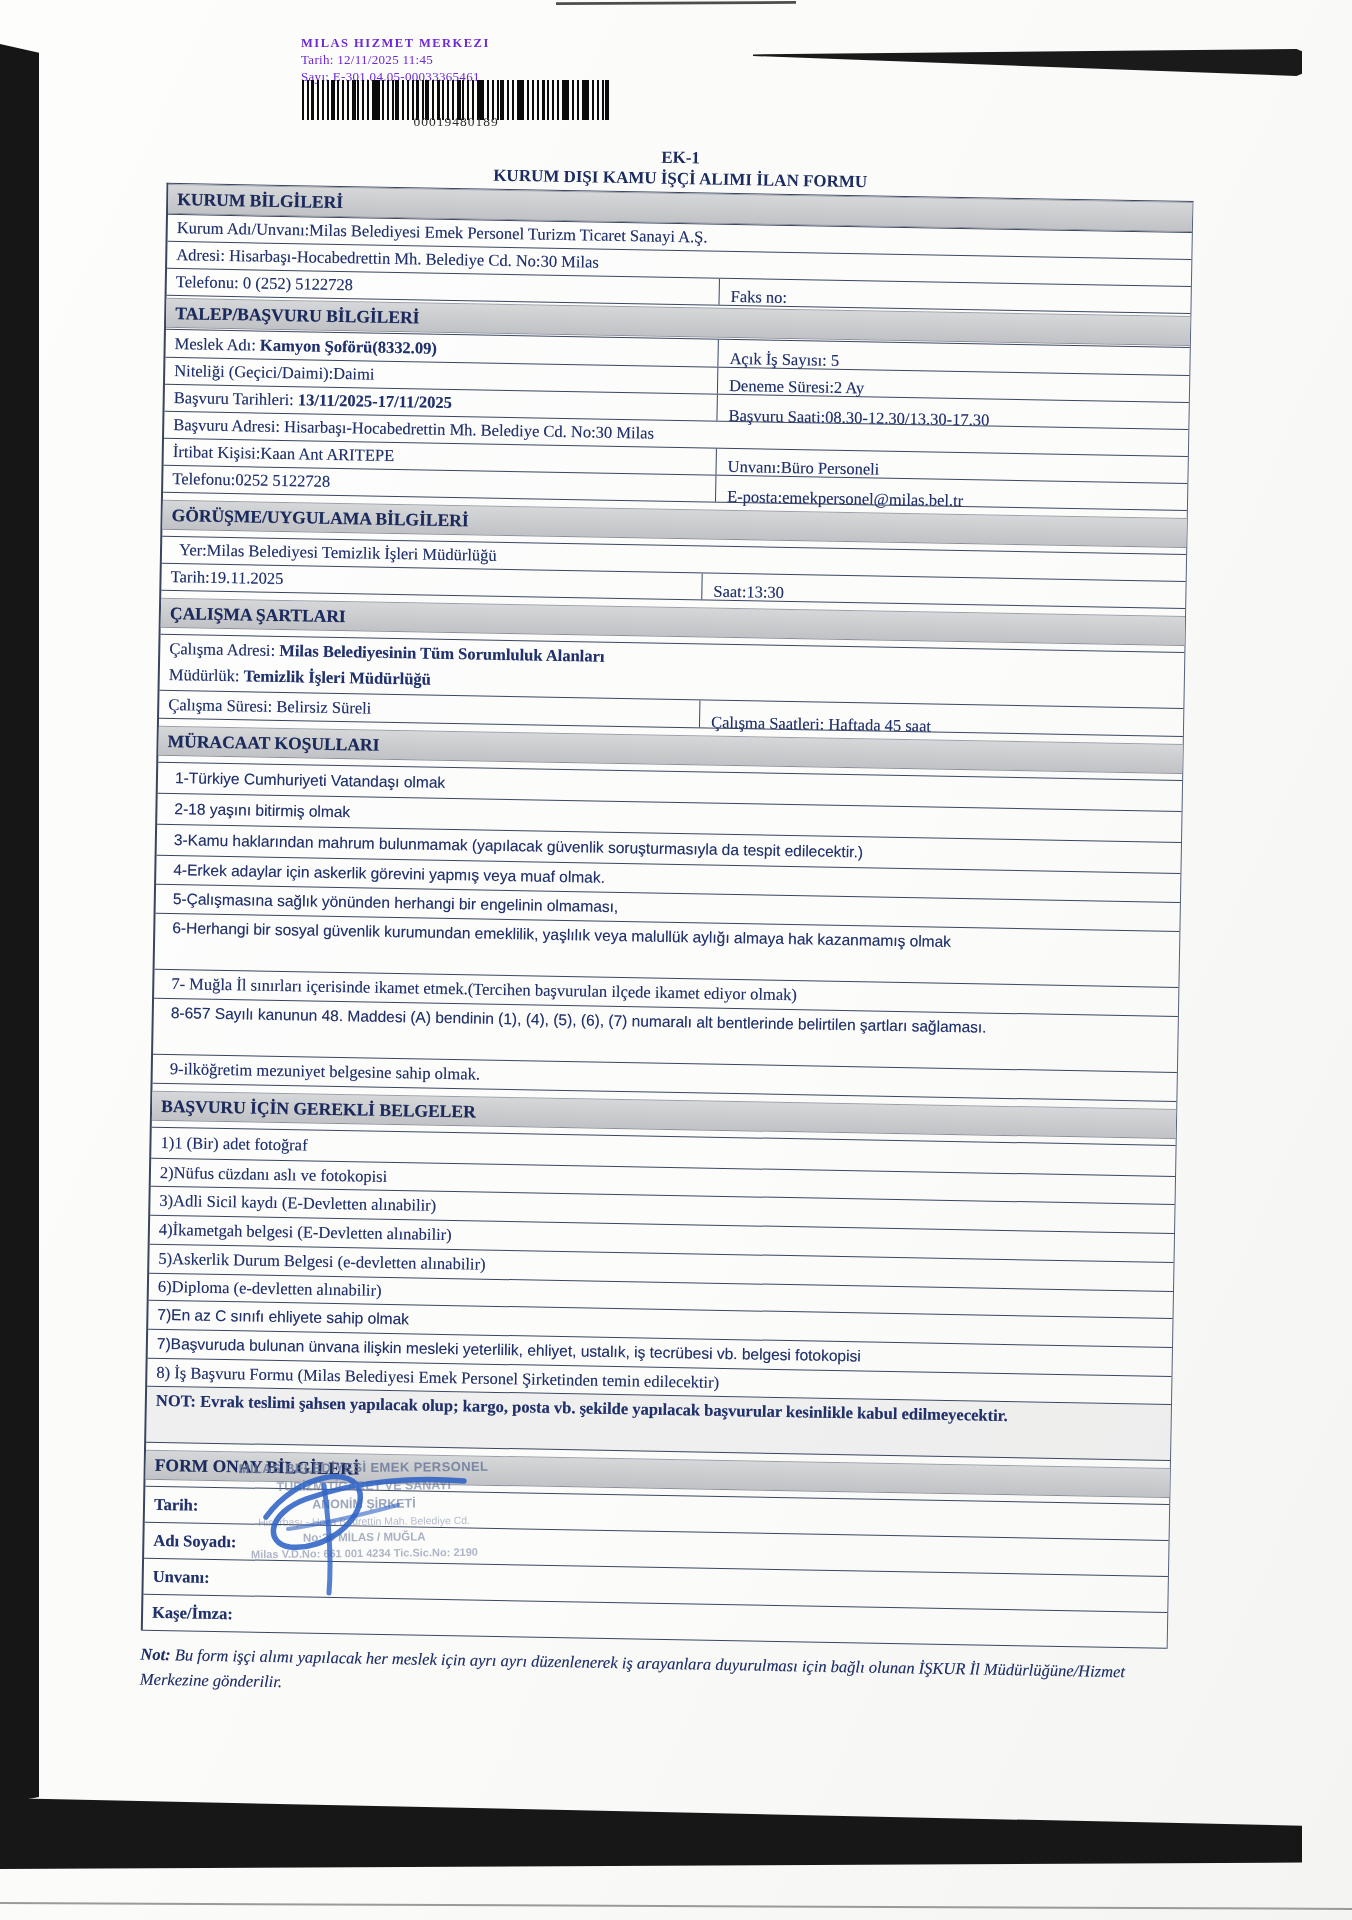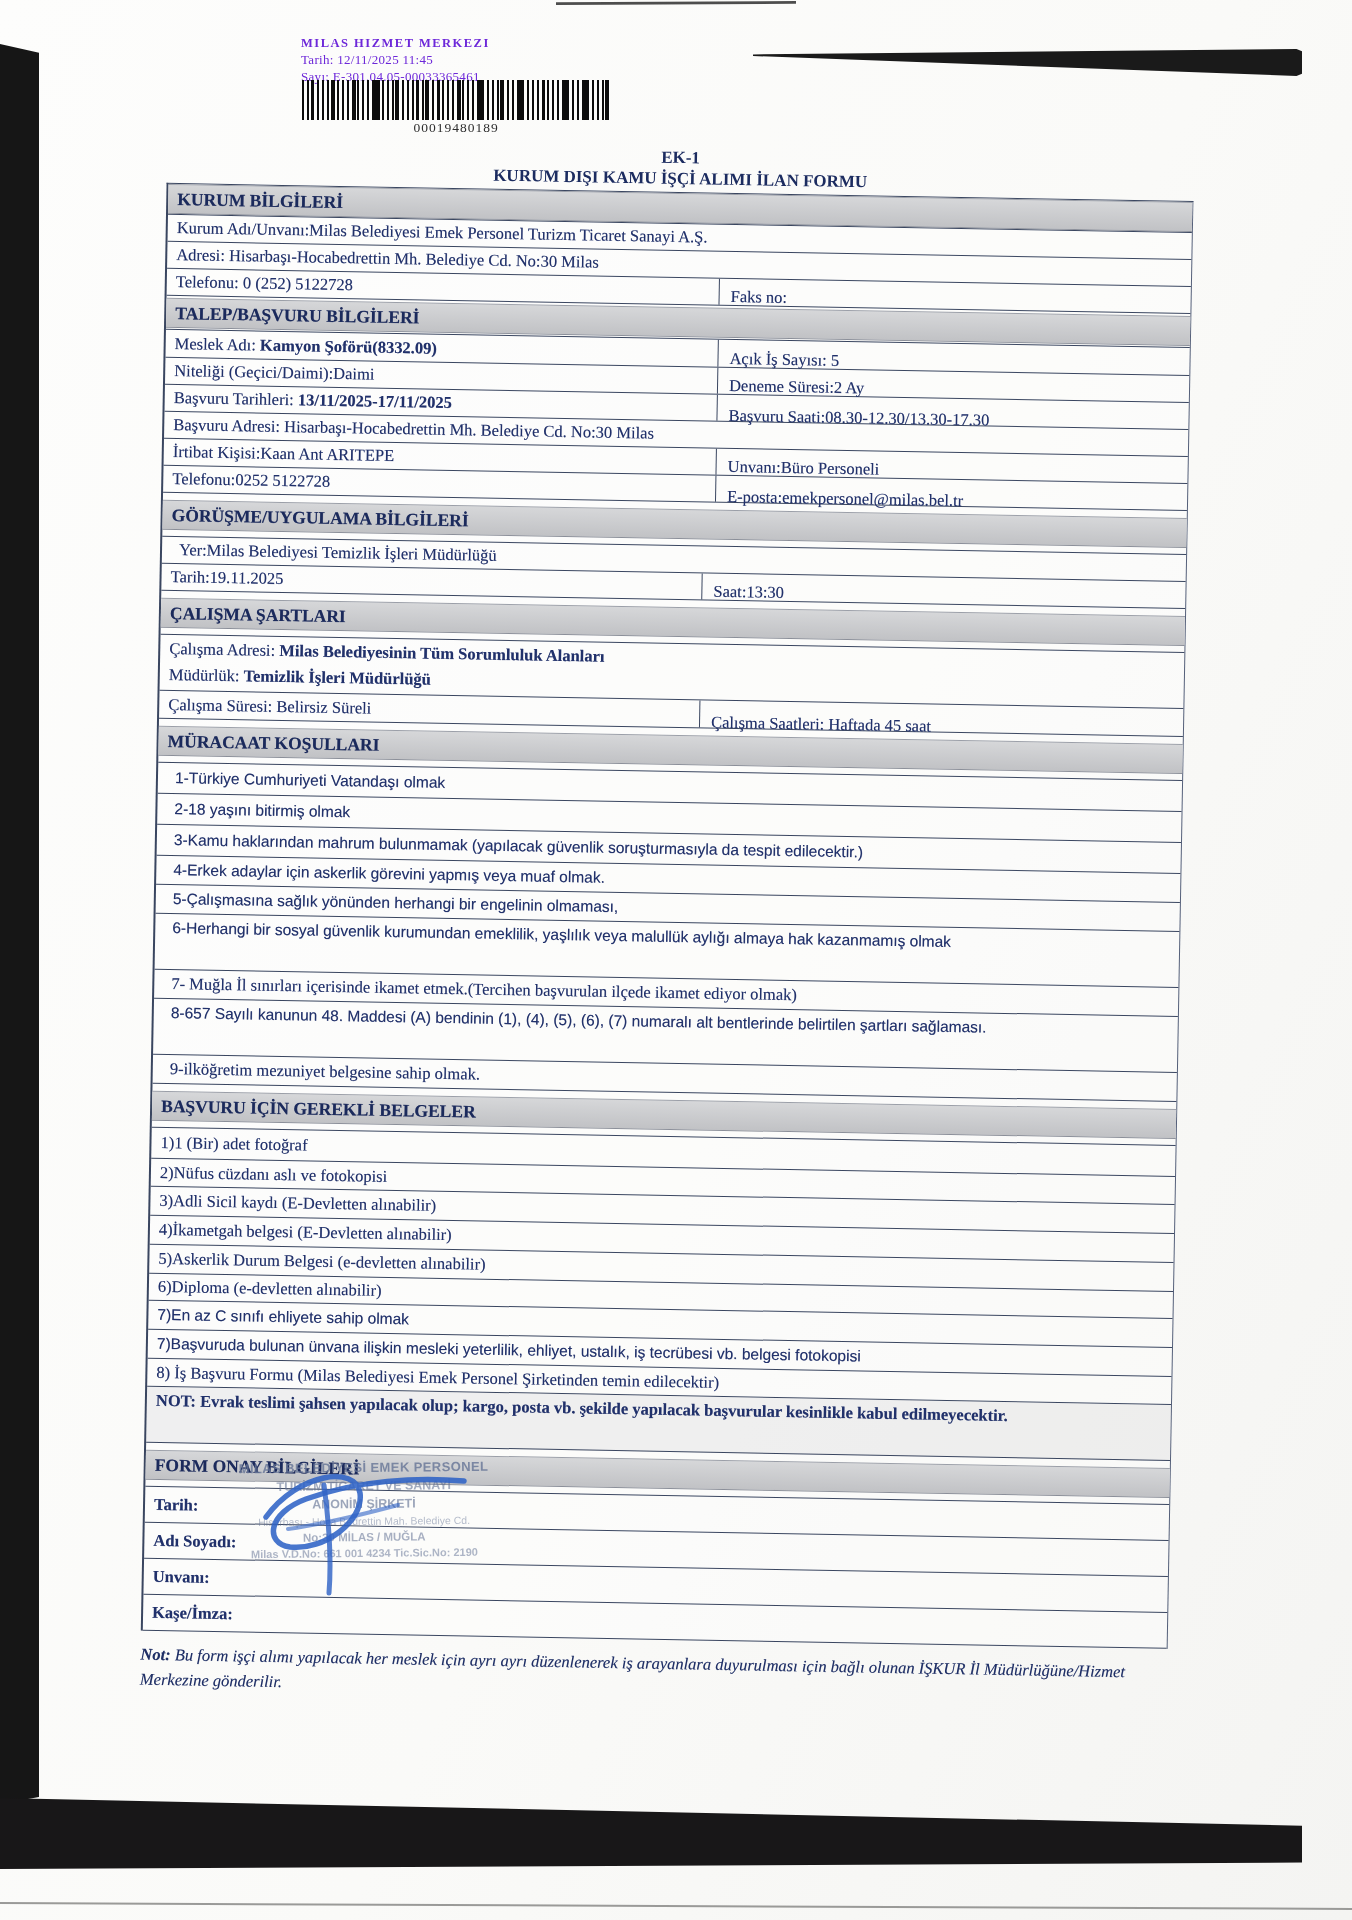--- a/index.html
+++ b/index.html
@@ -22,21 +22,21 @@
 
   
   .scanhdr{position:absolute;left:301px;top:36px;color:#6d28d9;font-family:"Liberation Serif",serif;}
   .scanhdr .l1{font-size:12.5px;font-weight:bold;letter-spacing:1.5px;}
   .scanhdr .l2,.scanhdr .l3{font-size:13px;letter-spacing:.3px;margin-top:1px;}
   .barcode{position:absolute;left:302px;top:80px;width:308px;height:40px;
     background:
       repeating-linear-gradient(90deg,#0b0b0b 0 2px,transparent 2px 5px),
       repeating-linear-gradient(90deg,transparent 0 9px,#0b0b0b 9px 12px,transparent 12px 21px),
       repeating-linear-gradient(90deg,transparent 0 29px,#0b0b0b 29px 31px,transparent 31px 47px);}
-  .barcode-num{position:absolute;left:302px;top:120px;width:308px;text-align:center;
+  .barcode-num{position:absolute;left:302px;top:114px;width:308px;text-align:center;
                font-size:13.5px;color:#2e2e2e;letter-spacing:1px;}
 
   
   .doc{position:absolute;left:159px;top:146px;width:1027px;transform:rotate(1.02deg);
        transform-origin:45% 30%;color:#20306a;}
   .titleblock{text-align:center;font-weight:bold;font-size:17px;line-height:21px;margin-bottom:3px;
               color:#1c2c60;}
   .tbl{border-left:2px solid #3a4660;border-top:1.8px solid #3a4660;border-right:1.3px solid #55607a;
        background:rgba(255,255,255,.35);}
   .r{position:relative;border-bottom:1.5px solid #3a4660;height:26px;line-height:26px;

